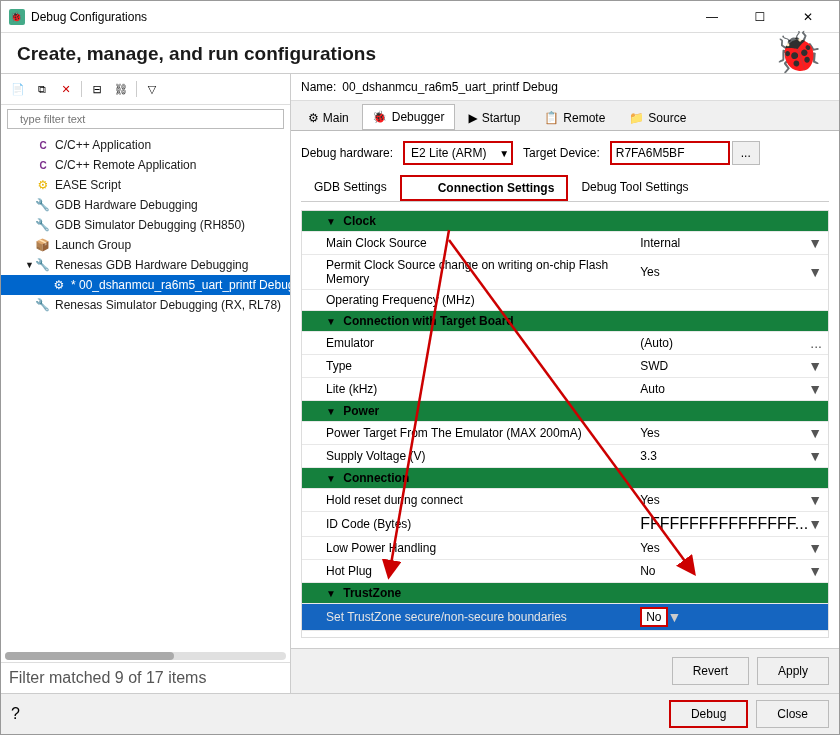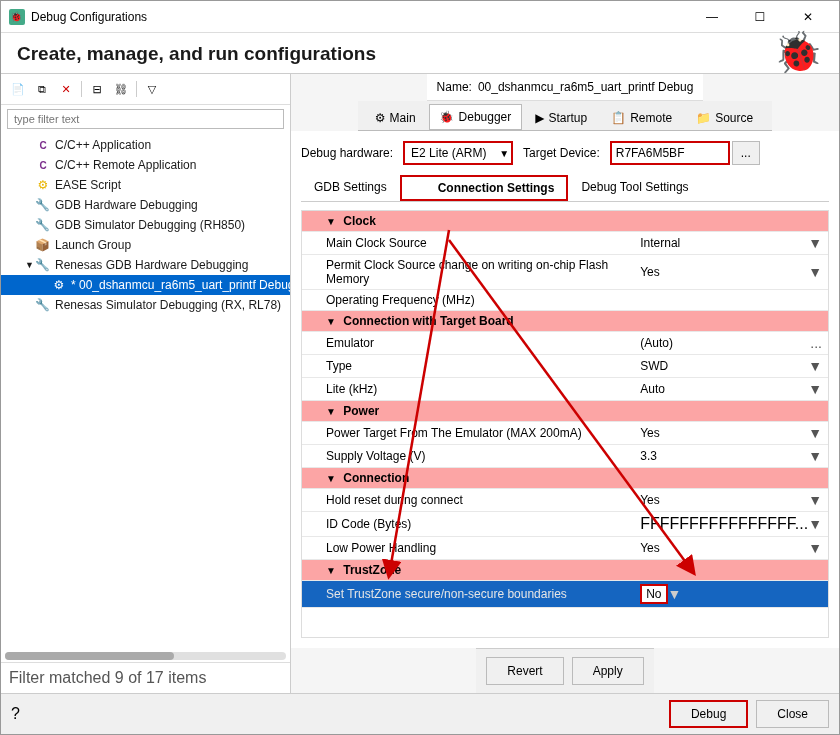--- a/index.html
+++ b/index.html
@@ -103,21 +103,21 @@
       justify-content: center;
       cursor: pointer;
       border: 1px solid transparent;
       background: transparent;
       font-size: 11px;
     }
     .toolbar-separator { width: 1px; height: 16px; background: #ccc; margin: 0 2px; }
 
     .filter-input {
       margin: 4px 6px;
-      padding: 3px 6px;
+      padding: 3px 12px;
       border: 1px solid #bbb;
       font-size: 11px;
       color: #999;
       width: calc(100% - 12px);
     }
 
     .tree-view {
       flex: 1;
       overflow-y: auto;
       padding: 2px 0;
@@ -159,21 +159,20 @@
       border-radius: 4px;
     }
 
     
     .right-panel {
       flex: 1;
       display: flex;
       flex-direction: column;
       background: #f5f5f5;
       overflow: hidden;
-      align-items: center;
     }
     .name-bar {
       display: flex;
       align-items: center;
       padding: 6px 10px;
       background: #fff;
       border-bottom: 1px solid #ddd;
       font-size: 12px;
     }
     .name-bar label { margin-right: 6px; font-weight: normal; }
@@ -297,21 +296,21 @@
     .settings-table {
       width: 100%;
       border-collapse: collapse;
     }
     .settings-table tr {
       border-bottom: 1px solid #e8e8e8;
     }
     .section-header td {
       font-weight: bold;
       padding: 4px 6px;
-      background: #fca5a5;
+      background: #15803d;
       font-size: 12px;
     }
     .section-header .arrow { margin-right: 4px; font-size: 10px; }
     .settings-table td {
       padding: 3px 6px;
       font-size: 12px;
       vertical-align: middle;
     }
     .settings-table td:first-child { padding-left: 24px; }
     .settings-table td:last-child {
@@ -655,20 +654,29 @@
               </tr>
               <tr>
                 <td>Low Power Handling</td>
                 <td>
                   <div class="row-value-wrapper">
                     <span class="row-value">Yes</span>
                     <span class="row-dropdown value-dropdown-arrow">▼</span>
                   </div>
                 </td>
               </tr>
+              <tr>
+                <td>Hot Plug</td>
+                <td>
+                  <div class="row-value-wrapper">
+                    <span class="row-value">No</span>
+                    <span class="row-dropdown value-dropdown-arrow">▼</span>
+                  </div>
+                </td>
+              </tr>
 
               <tr class="section-header">
                 <td colspan="2"><span class="arrow">▼</span> TrustZone</td>
               </tr>
               <tr style="background:#1565c0;">
                 <td style="color:#e5e5e5; padding-left:24px;">Set TrustZone secure/non-secure boundaries</td>
                 <td>
                   <div class="row-value-wrapper">
                     <span class="highlighted-value-box">No</span>
                     <span class="row-dropdown value-dropdown-arrow" style="color:#ccc;">▼</span>

